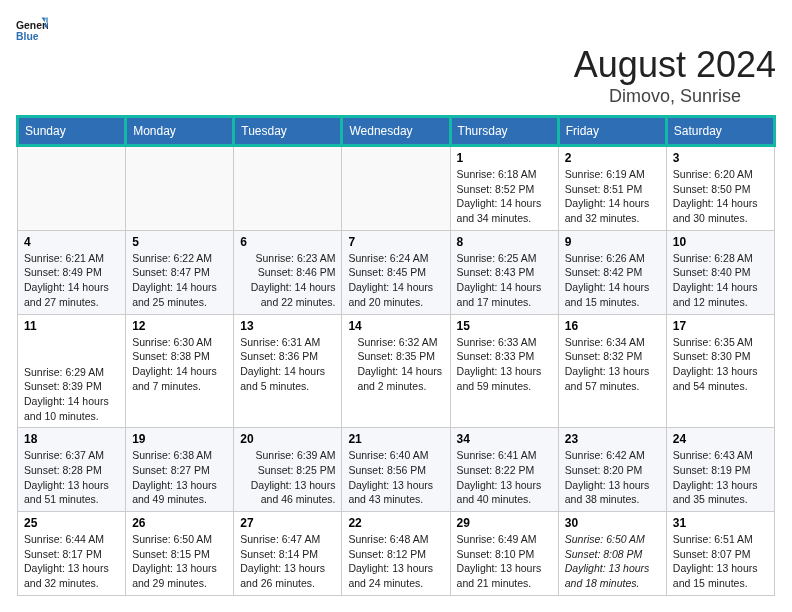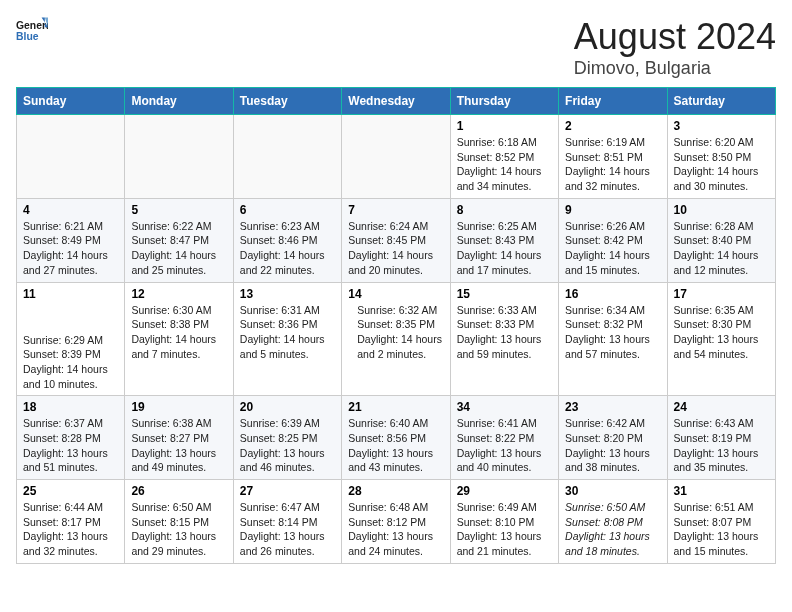--- a/index.html
+++ b/index.html
@@ -19,45 +19,46 @@
     .logo {
       display: flex;
       align-items: center;
       gap: 4px;
     }
     .logo-icon {
       width: 32px;
       height: 28px;
     }
     .title-area {
-      text-align: left;
+      text-align: center;
+      margin-top: 28px;
     }
     .title-area h1 {
       font-size: 36px;
       font-weight: normal;
       color: #222;
     }
     .title-area h2 {
       font-size: 18px;
       font-weight: normal;
       color: #444;
     }
     table {
       width: 100%;
       border-collapse: collapse;
       font-size: 11px;
     }
     thead tr th {
       background: #2e6eb5;
       color: #fff;
-      font-weight: bold;
+      font-weight: normal;
       font-size: 12px;
       padding: 6px 6px;
       text-align: left;
-      border: 1px solid #14b8a6;
+      border: 3px solid #14b8a6;
     }
     tbody tr td {
       border: 1px solid #ccc;
       padding: 4px 6px;
       vertical-align: top;
       width: calc(100% / 7);
       min-height: 80px;
       background: #fff;
     }
     tbody tr:nth-child(even) td {
@@ -85,21 +86,21 @@
   <div class="logo">
     <svg class="logo-icon" viewBox="0 0 40 35">
       <text x="0" y="16" font-size="13" font-weight="bold" fill="#1a1a1a">General</text>
       <text x="0" y="30" font-size="13" font-weight="bold" fill="#2e6eb5">Blue</text>
       <polygon points="32,2 40,14 36,14 36,2" fill="#2e6eb5"></polygon>
       <polygon points="36,2 40,2 40,14" fill="#1a6eb5" opacity="0.6"></polygon>
     </svg>
   </div>
   <div class="title-area">
     <h1>August 2024</h1>
-    <h2>Dimovo, Bulgaria</h2>
+    <h2>Dimovo, Sunrise</h2>
   </div>
 </div>
 
 <table>
   <thead>
     <tr>
       <th>Sunday</th>
       <th>Monday</th>
       <th>Tuesday</th>
       <th>Wednesday</th>
@@ -146,21 +147,21 @@
         </td>
         <td>
           <span class="day-num">5</span>
           <div class="day-info" style="white-space: pre-line;">Sunrise: 6:22 AM
 Sunset: 8:47 PM
 Daylight: 14 hours
 and 25 minutes.</div>
         </td>
         <td>
           <span class="day-num">6</span>
-          <div class="day-info" style="white-space: pre-line;">Sunrise: 6:23 AM
+          <div class="day-info" style="white-space: pre-line; text-align: right;">Sunrise: 6:23 AM
 Sunset: 8:46 PM
 Daylight: 14 hours
 and 22 minutes.</div>
         </td>
         <td>
           <span class="day-num">7</span>
           <div class="day-info" style="white-space: pre-line;">Sunrise: 6:24 AM
 Sunset: 8:45 PM
 Daylight: 14 hours
 and 20 minutes.</div>
@@ -248,21 +249,21 @@
         </td>
         <td>
           <span class="day-num">19</span>
           <div class="day-info" style="white-space: pre-line;">Sunrise: 6:38 AM
 Sunset: 8:27 PM
 Daylight: 13 hours
 and 49 minutes.</div>
         </td>
         <td>
           <span class="day-num">20</span>
-          <div class="day-info" style="white-space: pre-line;">Sunrise: 6:39 AM
+          <div class="day-info" style="white-space: pre-line; text-align: right;">Sunrise: 6:39 AM
 Sunset: 8:25 PM
 Daylight: 13 hours
 and 46 minutes.</div>
         </td>
         <td>
           <span class="day-num">21</span>
           <div class="day-info" style="white-space: pre-line;">Sunrise: 6:40 AM
 Sunset: 8:56 PM
 Daylight: 13 hours
 and 43 minutes.</div>
@@ -305,21 +306,21 @@
 and 29 minutes.</div>
         </td>
         <td>
           <span class="day-num">27</span>
           <div class="day-info" style="white-space: pre-line;">Sunrise: 6:47 AM
 Sunset: 8:14 PM
 Daylight: 13 hours
 and 26 minutes.</div>
         </td>
         <td>
-          <span class="day-num">28</span>
+          <span class="day-num">22</span>
           <div class="day-info" style="white-space: pre-line;">Sunrise: 6:48 AM
 Sunset: 8:12 PM
 Daylight: 13 hours
 and 24 minutes.</div>
         </td>
         <td>
           <span class="day-num">29</span>
           <div class="day-info" style="white-space: pre-line;">Sunrise: 6:49 AM
 Sunset: 8:10 PM
 Daylight: 13 hours

